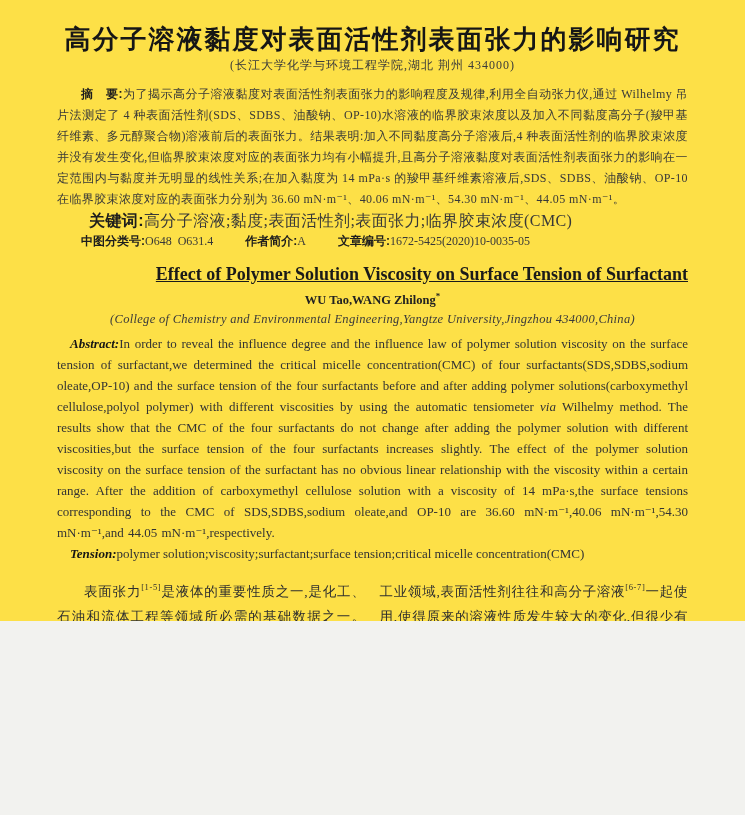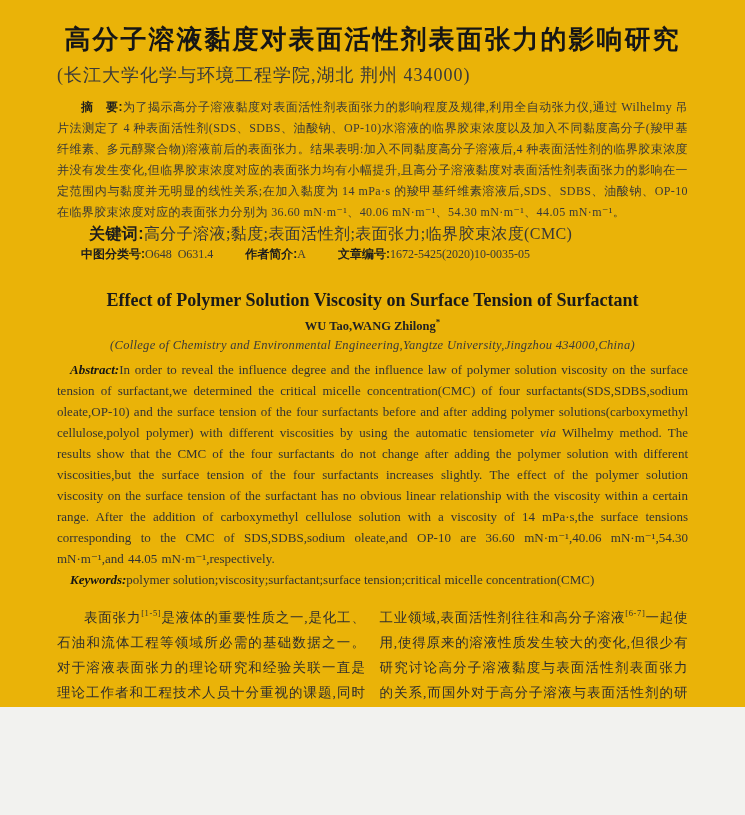--- a/index.html
+++ b/index.html
@@ -1,40 +1,40 @@
 <!DOCTYPE html>
 <html><head>
 <meta charset="utf-8">
 <style>
   * { margin:0; padding:0; box-sizing:border-box; }
   html,body { background:#f2f2ef; }
   body { width:745px; height:815px; font-family:"Liberation Serif","DejaVu Serif",serif; }
   .page {
-    width:745px; height:707px; background:#eab308; color:#333;
+    width:745px; height:621px; background:#fde047; color:#333;
     padding:18px 57px 8px 57px; overflow:hidden;
   }
   .title-cn {
     font-family:"Liberation Sans","DejaVu Sans",sans-serif;
     font-weight:700; font-size:26px; line-height:34px; text-align:center;
     color:#161616; letter-spacing:2px; margin-top:4px;
   }
   .authors-cn { text-align:center; font-weight:700; font-size:13px; margin-top:15px; color:#222; letter-spacing:1px; }
   .authors-cn sup, .authors-en sup { font-size:9px; }
-  .affil-cn { font-size:18px; margin-top:7px; color:#3a3a3a; letter-spacing:1px; }
+  .affil-cn { text-align:center; font-size:12px; margin-top:1px; color:#3a3a3a; letter-spacing:1px; }
   .abstract-cn {
     font-size:12px; line-height:21px; text-align:justify; margin-top:10px;
     text-indent:2em; color:#383838; letter-spacing:0.4px;
   }
   .abstract-cn b, .kw-cn b, .clc b, .foot-line b { font-family:"Liberation Sans","DejaVu Sans",sans-serif; color:#1d1d1d; }
   .kw-cn { font-size:16px; line-height:21px; text-indent:2em; color:#383838; letter-spacing:0.4px; }
   .clc { font-size:12px; line-height:21px; padding-left:2em; color:#383838; display:flex; gap:32px; }
   .clc .clc-item { white-space:nowrap; }
   .title-en {
-    font-size:18px; line-height:24px; font-weight:700; text-align:center;
-    margin-top:23px; color:#1a1a1a;
+    font-size:18px; line-height:24px; font-weight:700; text-align:right;
+    margin-top:10px; color:#1a1a1a;text-decoration:underline;
   }
   .authors-en { text-align:center; font-weight:700; font-size:12.5px; margin-top:5px; color:#222; }
   .affil-en { text-align:center; font-style:italic; font-size:12.5px; margin-top:4px; color:#3a3a3a; letter-spacing:0.3px; }
   .abstract-en {
     font-size:13px; line-height:21px; text-align:justify; margin-top:6px;
     text-indent:1em; color:#333; word-spacing:1px;
   }
   .abstract-en b, .kw-en b { color:#151515;font-style:italic; }
   .abstract-en sup, .kw-en sup, .col sup { font-size:8.5px; }
   .kw-en { font-size:13px; line-height:21px; text-indent:1em; color:#333; }
@@ -69,21 +69,21 @@
   </p>
 
   <h2 class="title-en">Effect of Polymer Solution Viscosity on Surface Tension of Surfactant</h2>
 
   <p class="authors-en">WU Tao,WANG Zhilong<sup>*</sup></p>
 
   <p class="affil-en">(College of Chemistry and Environmental Engineering,Yangtze University,Jingzhou 434000,China)</p>
 
   <p class="abstract-en"><b>Abstract:</b>In order to reveal the influence degree and the influence law of polymer solution viscosity on the surface tension of surfactant,we determined the critical micelle concentration(CMC) of four surfactants(SDS,SDBS,sodium oleate,OP-10) and the surface tension of the four surfactants before and after adding polymer solutions(carboxymethyl cellulose,polyol polymer) with different viscosities by using the automatic tensiometer <i>via</i> Wilhelmy method. The results show that the CMC of the four surfactants do not change after adding the polymer solution with different viscosities,but the surface tension of the four surfactants increases slightly. The effect of the polymer solution viscosity on the surface tension of the surfactant has no obvious linear relationship with the viscosity within a certain range. After the addition of carboxymethyl cellulose solution with a viscosity of 14 mPa·s,the surface tensions corresponding to the CMC of SDS,SDBS,sodium oleate,and OP-10 are 36.60 mN·m⁻¹,40.06 mN·m⁻¹,54.30 mN·m⁻¹,and 44.05 mN·m⁻¹,respectively.</p>
 
-  <p class="kw-en"><b>Keywords:</b>polymer solution;viscosity;surfactant;surface tension;critical micelle concentration(CMC)</p>
+  <p class="kw-en"><b>Tension:</b>polymer solution;viscosity;surfactant;surface tension;critical micelle concentration(CMC)</p>
 
   <div class="columns">
     <p class="col first">表面张力<sup>[1-5]</sup>是液体的重要性质之一,是化工、石油和流体工程等领域所必需的基础数据之一。对于溶液表面张力的理论研究和经验关联一直是理论工作者和工程技术人员十分重视的课题,同时表面张力也是判断表面活性剂性质优劣的重要判据之一。而在石油</p>
     <p class="col">工业领域,表面活性剂往往和高分子溶液<sup>[6-7]</sup>一起使用,使得原来的溶液性质发生较大的变化,但很少有研究讨论高分子溶液黏度与表面活性剂表面张力的关系,而国外对于高分子溶液与表面活性剂的研究大部分基于两者之间的疏水相互作用<sup>[8]</sup>、静电相互作用<sup>[9]</sup></p>
   </div>
 
   <div class="foot-rule"></div>
 
   <p class="foot-line"><b>收稿日期:</b><span>2020-06-24</span></p>
 

